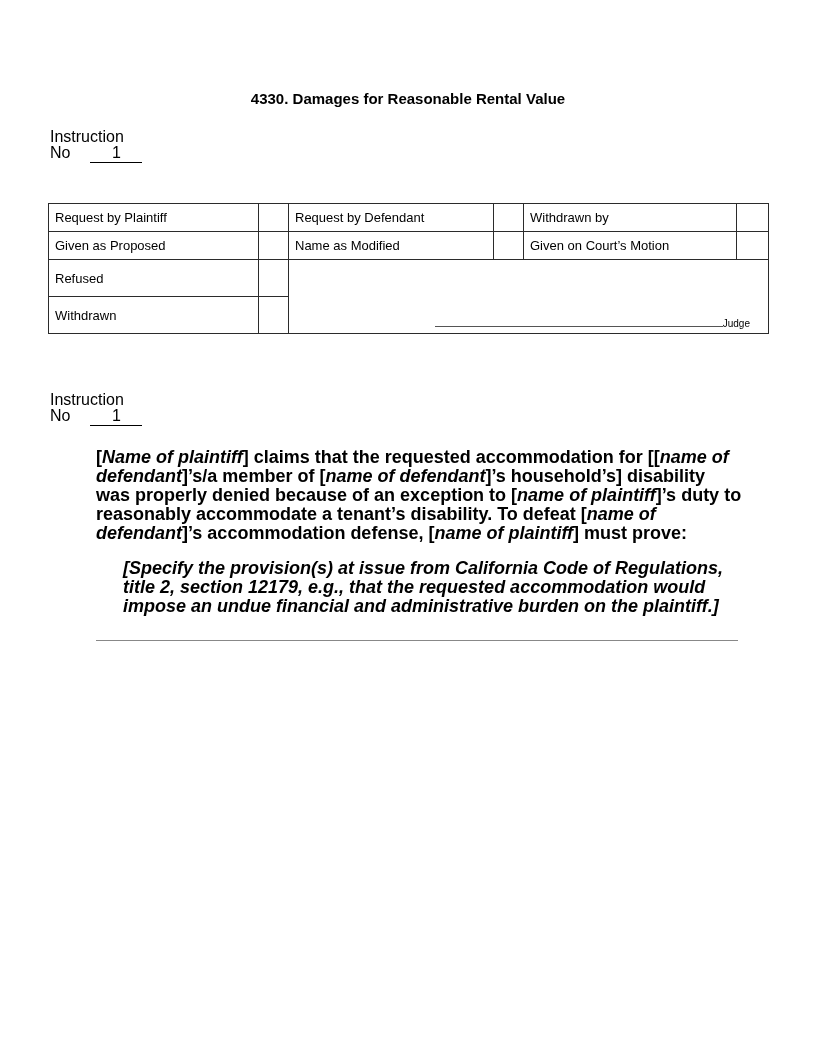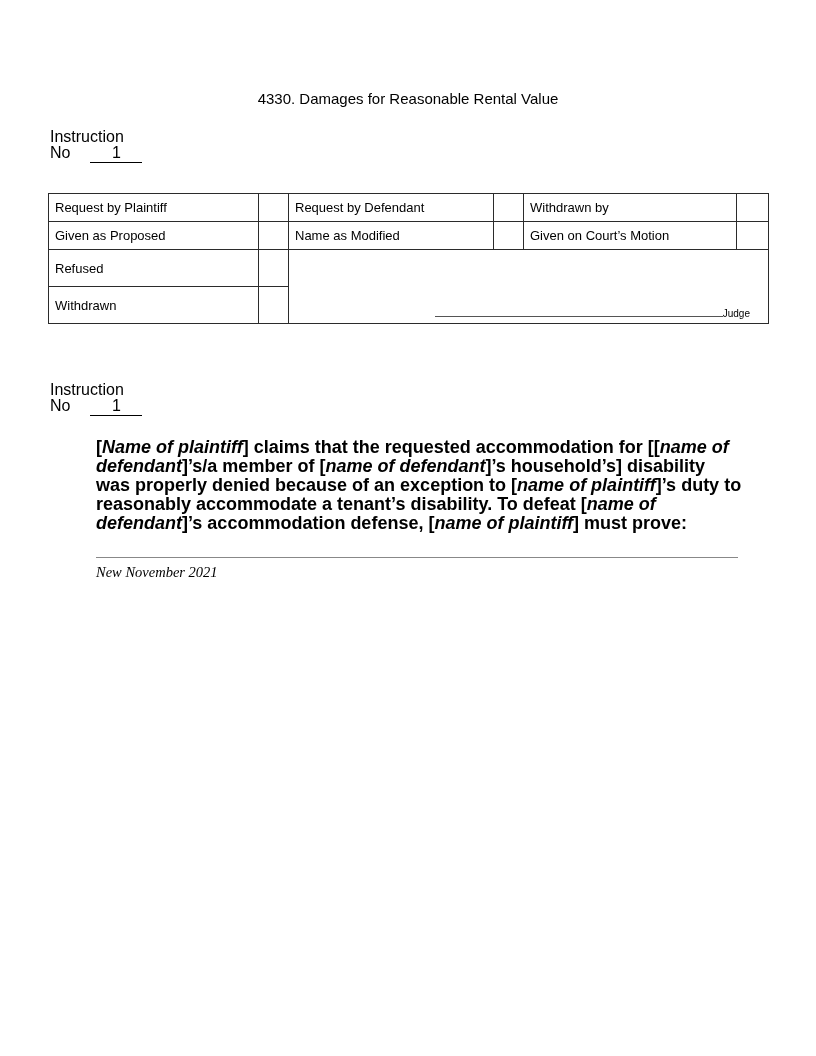--- a/index.html
+++ b/index.html
@@ -15,21 +15,21 @@
     color: #000000;
     font-family: "Liberation Sans", sans-serif;
     box-sizing: border-box;
     padding-top: 90px;
     overflow: hidden;
   }
   .doc-title {
     margin: 0;
     text-align: center;
     font-size: 15px;
-    font-weight: normal;
+    font-weight: bold;
   }
   .instr-block {
     margin: 22px 0 0 50px;
     font-size: 16px;
     line-height: 16px;
   }
   .instr-block.second {
     margin-top: 58px;
   }
   .num-line {
@@ -37,21 +37,21 @@
   }
   .num-blank {
     display: inline-block;
     min-width: 52px;
     border-bottom: 1px solid #000;
     text-align: center;
     margin-left: 20px;
     padding-bottom: 1px;
   }
   table.status-table {
-    margin: 30px 0 0 48px;
+    margin: 40px 0 0 48px;
     border-collapse: collapse;
     table-layout: fixed;
     width: 720px;
     font-size: 13px;
   }
   table.status-table td {
     border: 1px solid #2b2b2b;
     padding: 2px 6px;
     vertical-align: middle;
     overflow: hidden;
@@ -167,19 +167,19 @@
   </tbody>
     </table>
 
   <div class="instr-block second">
     <div>Instruction</div>
     <div class="num-line"><span>No</span><span class="num-blank">1</span></div>
   </div>
 
   <div class="body-text">
     <p><span>[</span><span class="it">Name of plaintiff</span><span>] claims that the requested accommodation for [[</span><span class="it">name of defendant</span><span>]’s/a member of [</span><span class="it">name of defendant</span><span>]’s household’s] disability was properly denied because of an exception to [</span><span class="it">name of plaintiff</span><span>]’s duty to reasonably accommodate a tenant’s disability. To defeat [</span><span class="it">name of defendant</span><span>]’s accommodation defense, [</span><span class="it">name of plaintiff</span><span>] must prove:</span></p>
+    <p class="sub"><span class="it">[Specify the provision(s) at issue from California Code of Regulations, title 2, section 12179, e.g., that the requested accommodation would impose an undue financial and administrative burden on the plaintiff.]</span></p>
   </div>
 
   <hr class="rule">
 
-  <div class="revision">New November 2021</div>
 
 </div>
 
 </body></html>

